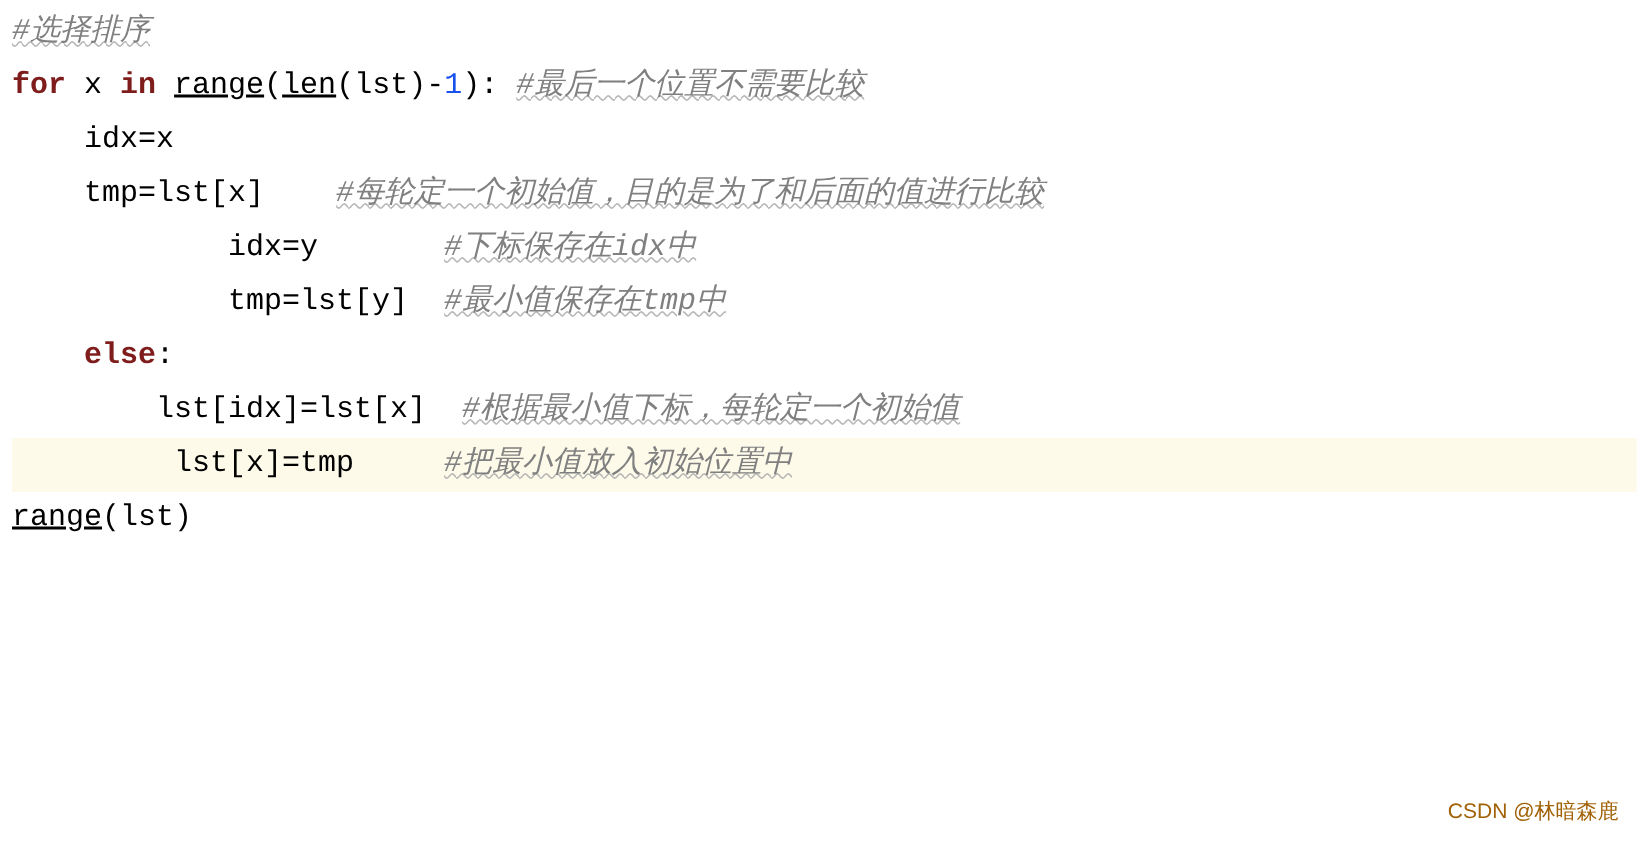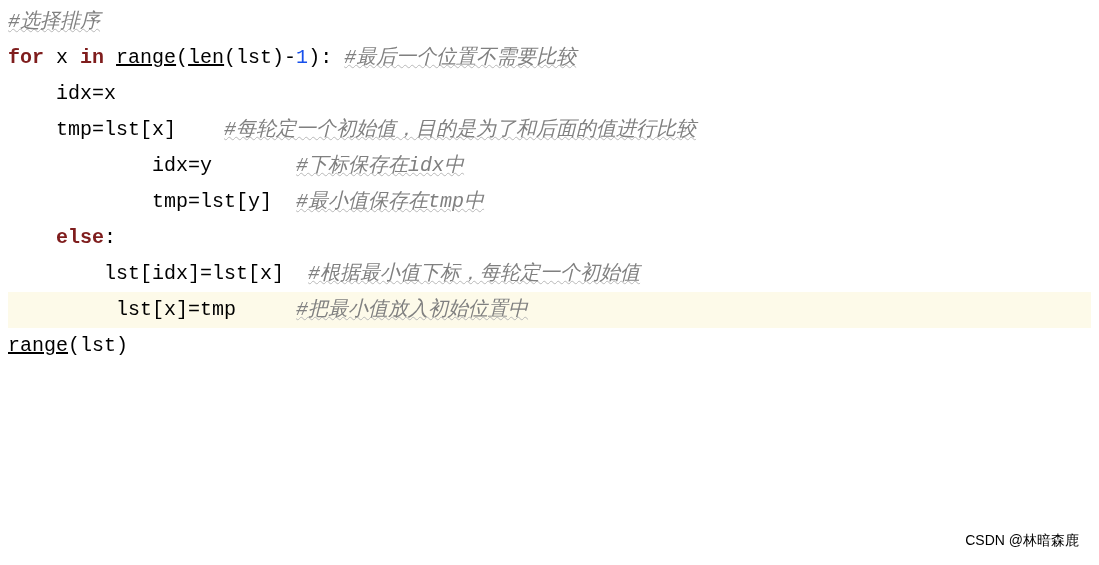--- a/index.html
+++ b/index.html
@@ -48,21 +48,21 @@
       text-decoration: underline wavy #b8b8b8;
       text-decoration-thickness: 1px;
     }
     .punct {
       color: #000000;
     }
     .watermark {
       position: absolute;
       bottom: 12px;
       right: 20px;
-      color: #000000;
+      color: #a16207;
       font-size: 14px;
       font-family: sans-serif;
       margin-left: 24px;
     }
     .indent {
       display: inline-block;
     }
   </style>
 </head>
 <body>

